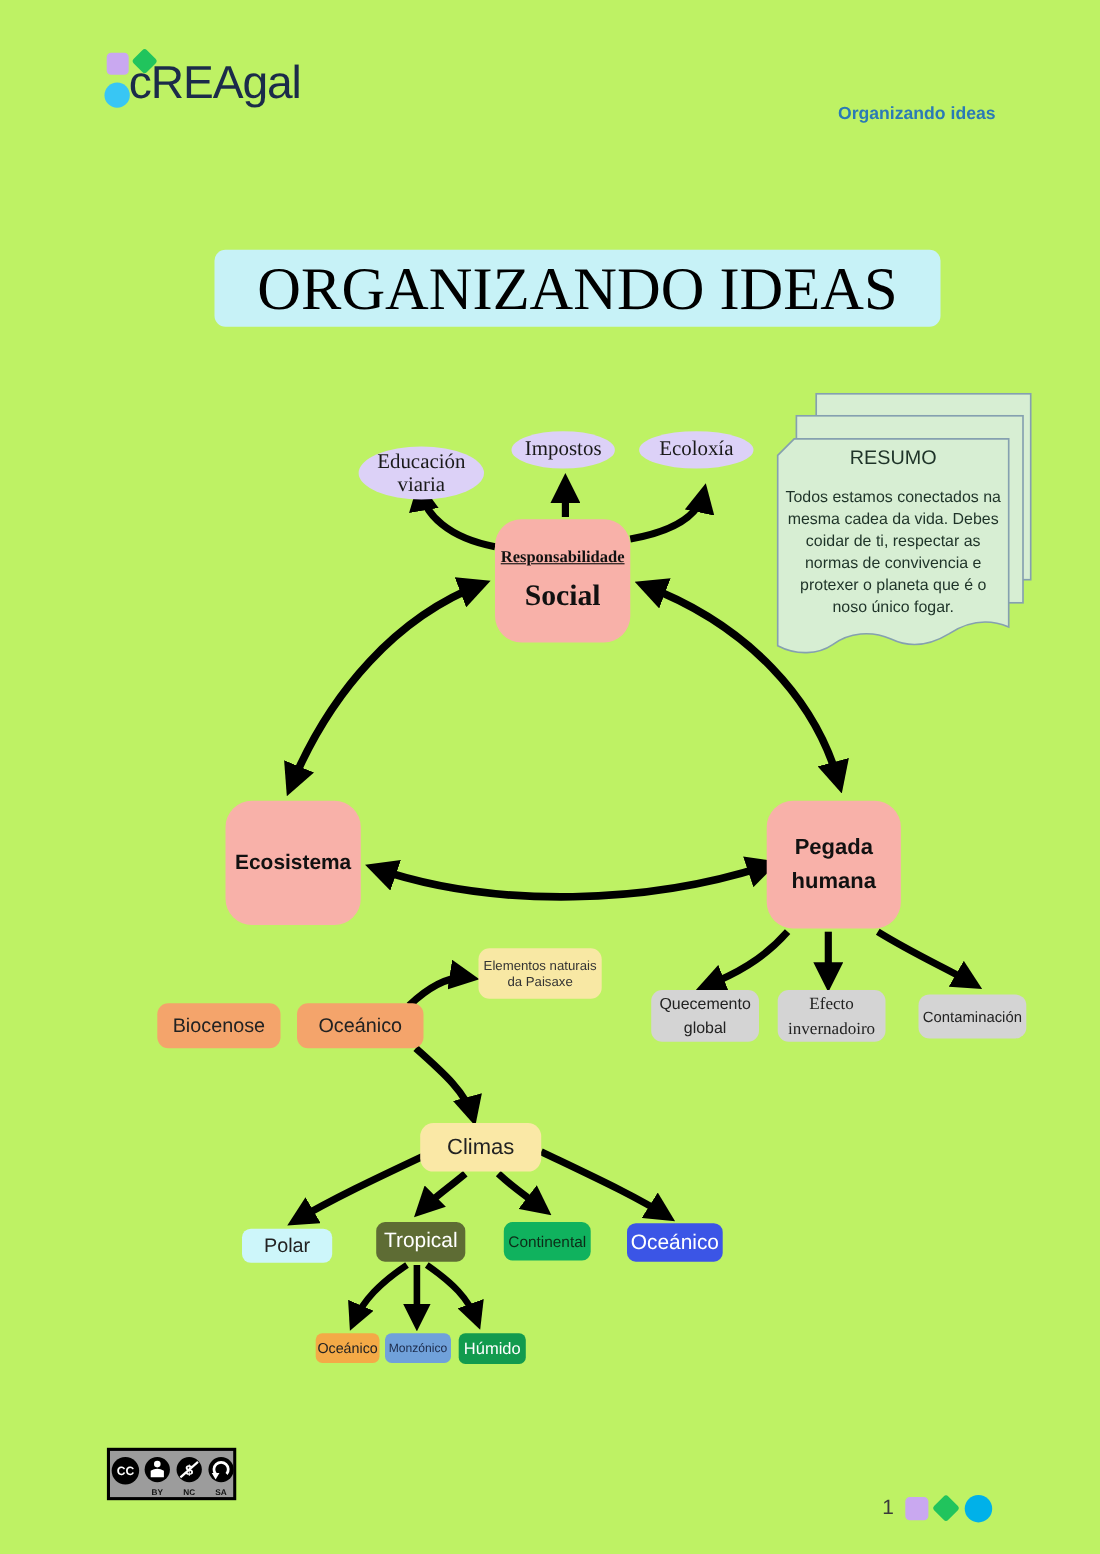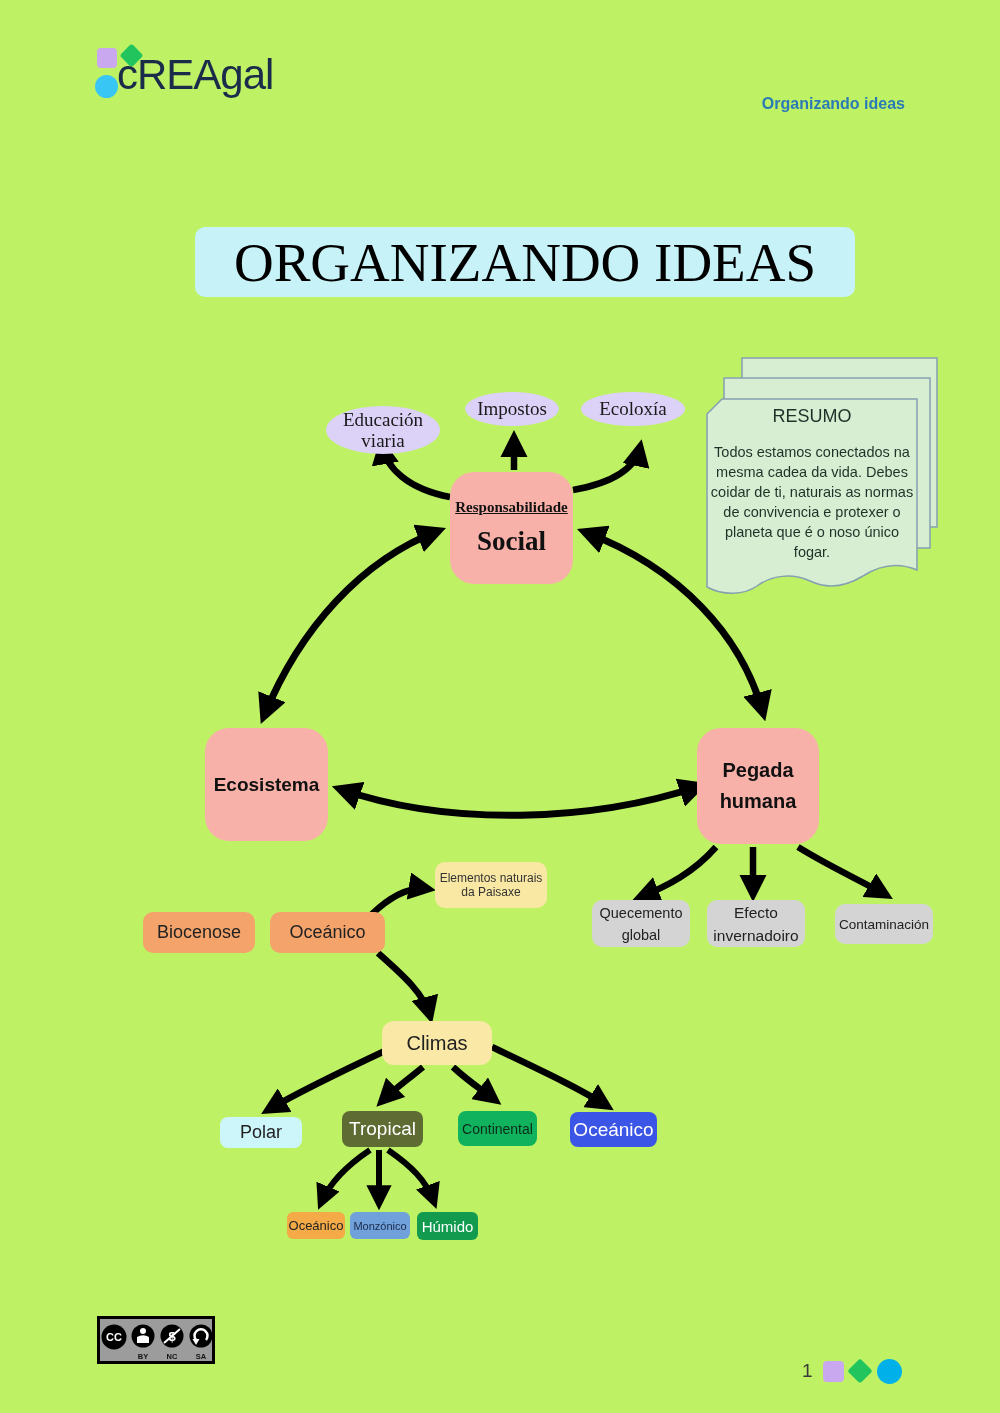--- a/index.html
+++ b/index.html
@@ -32,21 +32,21 @@
         font-family:"Liberation Serif", serif;font-weight:bold;color:#111;}
   #nd-responsabilidade .l1{font-size:15px;text-decoration:underline;}
   #nd-responsabilidade .l2{font-size:27px;margin-top:10px;}
   #nd-ecosistema{left:205px;top:728px;width:123px;height:113px;background:#f8b1a9;border-radius:24px;
         font-weight:bold;font-size:19px;color:#111;}
   #nd-pegada{left:697px;top:728px;width:122px;height:116px;background:#f8b1a9;border-radius:24px;
         font-weight:bold;font-size:20px;line-height:31px;color:#111;padding:0 14px;}
   #nd-quecemento{left:592px;top:900px;width:98px;height:47px;background:#d4d4d4;border-radius:10px;
         font-size:14.5px;line-height:22px;color:#222;}
   #nd-efecto{left:707px;top:900px;width:98px;height:47px;background:#d4d4d4;border-radius:10px;
-        font-size:15.5px;line-height:23px;color:#222;}
+        font-size:15.5px;line-height:23px;color:#222;font-family:Liberation Serif, serif;}
   #nd-contaminacion{left:835px;top:904px;width:98px;height:40px;background:#d4d4d4;border-radius:10px;
         font-size:13.5px;color:#222;}
   #nd-biocenose{left:143px;top:912px;width:112px;height:41px;background:#f4a46b;border-radius:10px;font-size:18px;color:#222;}
   #nd-biotopo{left:270px;top:912px;width:115px;height:41px;background:#f4a46b;border-radius:10px;font-size:18px;color:#222;}
   #nd-elementos{left:435px;top:862px;width:112px;height:46px;background:#f8e8a4;border-radius:10px;
         font-size:12px;line-height:14px;color:#333;}
   #nd-climas{left:382px;top:1021px;width:110px;height:44px;background:#fae8a6;border-radius:12px;font-size:20px;color:#222;}
   #nd-polar{left:220px;top:1117px;width:82px;height:31px;background:#cdf6fa;border-radius:8px;font-size:18px;color:#222;}
   #nd-tropical{left:342px;top:1111px;width:81px;height:36px;background:#5e6c34;border-radius:8px;font-size:19px;color:#fff;}
   #nd-continental{left:458px;top:1111px;width:79px;height:35px;background:#10b25e;border-radius:8px;font-size:14px;color:#0d2b17;}
@@ -150,21 +150,21 @@
   <div class="node" id="nd-polar">Polar</div>
   <div class="node" id="nd-tropical">Tropical</div>
   <div class="node" id="nd-continental">Continental</div>
   <div class="node" id="nd-oceanico">Oceánico</div>
   <div class="node" id="nd-desertico">Oceánico</div>
   <div class="node" id="nd-monzonico">Monzónico</div>
   <div class="node" id="nd-humido">Húmido</div>
 
   <div class="resumo-text">
     <div class="rt">RESUMO</div>
-    <div class="rb">Todos estamos conectados na mesma cadea da vida. Debes coidar de ti, naturais as normas de convivencia e protexer o planeta que é o noso único fogar.</div>
+    <div class="rb">Todos estamos conectados na mesma cadea da vida. Debes coidar de ti, respectar as normas de convivencia e protexer o planeta que é o noso único fogar.</div>
   </div>
 
   <svg class="cc-badge" width="118" height="48" viewBox="0 0 118 48" xmlns="http://www.w3.org/2000/svg">
     <rect x="1.5" y="1.5" width="115" height="45" fill="#9c9c9c" stroke="#000" stroke-width="3"></rect>
     <circle cx="17" cy="21" r="12.5" fill="#000"></circle>
     <text x="17" y="25" font-size="11" font-weight="bold" fill="#fff" text-anchor="middle" font-family="Liberation Sans, sans-serif">CC</text>
     <g>
       <circle cx="46" cy="20" r="11.5" fill="#000"></circle>
       <circle cx="46" cy="15" r="3" fill="#fff"></circle>
       <path d="M 40 27 L 40 21 Q 46 17.5 52 21 L 52 27 Z" fill="#fff"></path>

